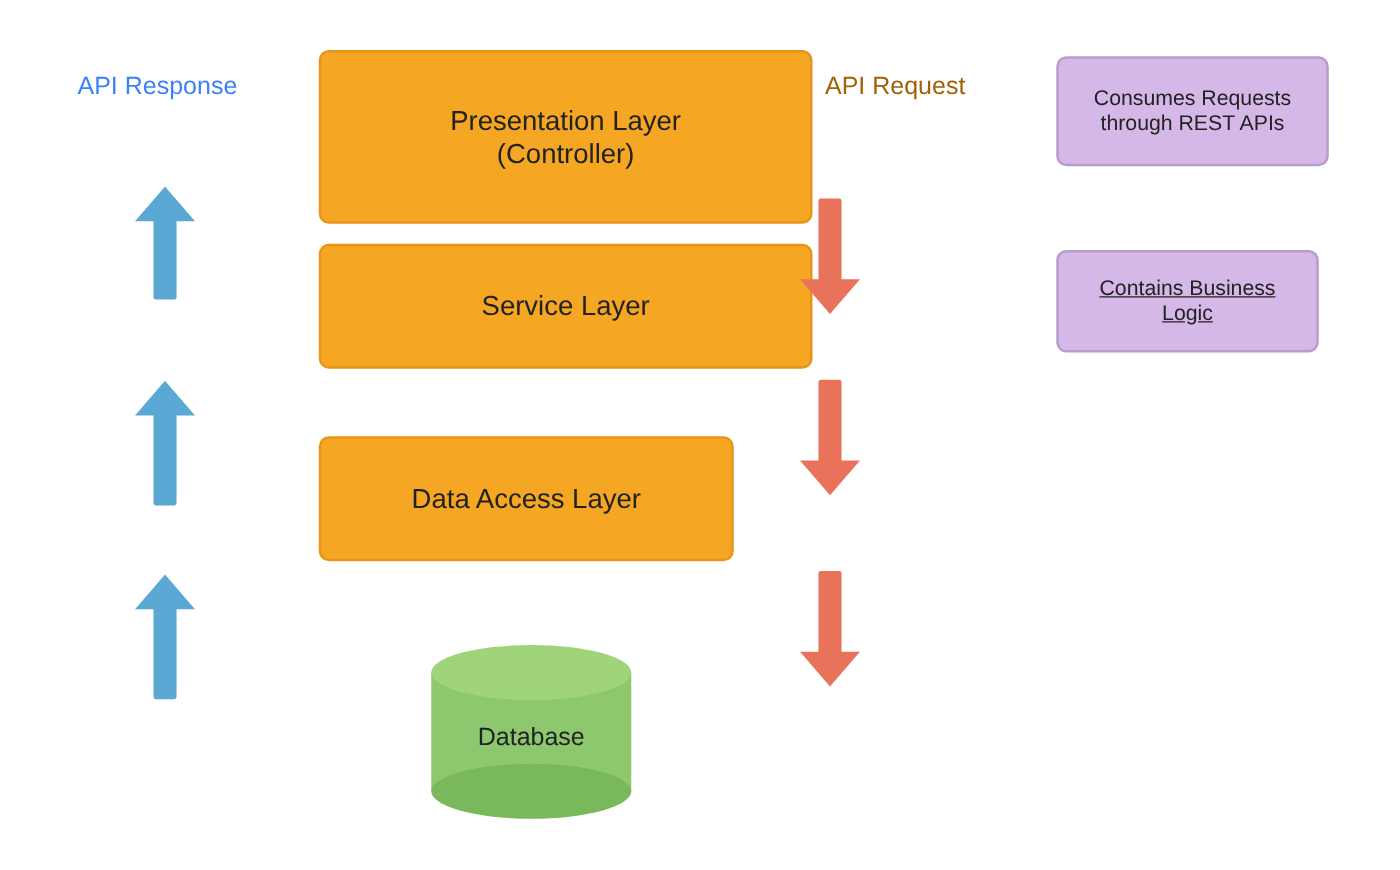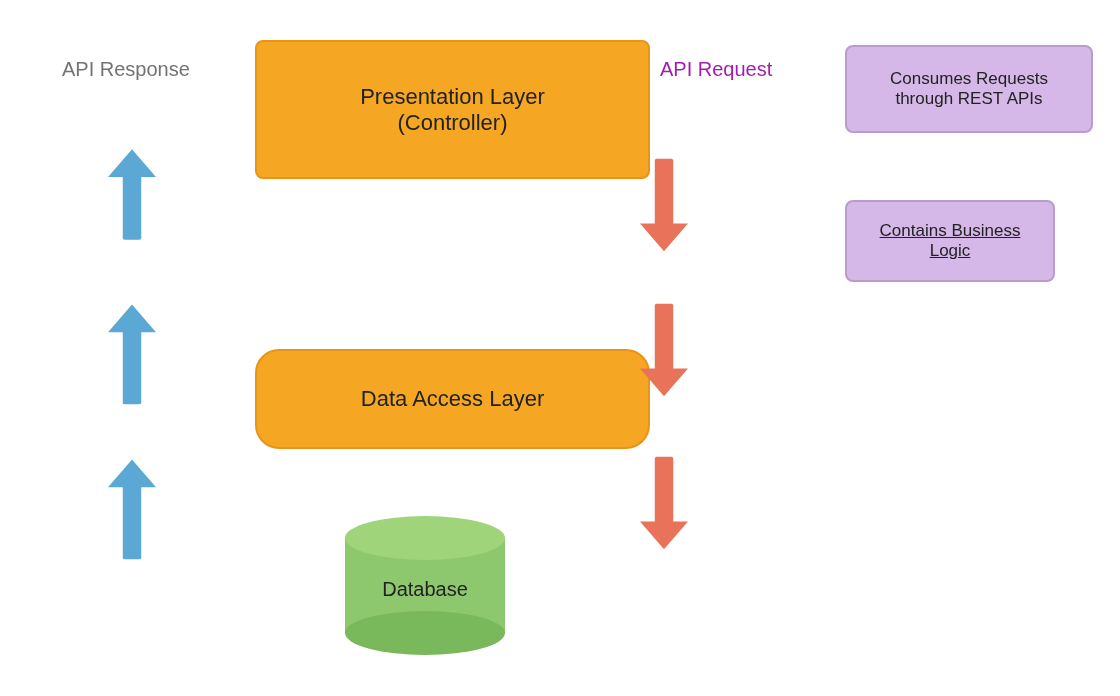--- a/index.html
+++ b/index.html
@@ -55,51 +55,54 @@
 
     
     .red-arrow-down {
       position: absolute;
       width: 48px;
     }
 
     
     .label-api-response {
       position: absolute;
-      color: #737373;
+      color: #3b82f6;
       font-size: 20px;
       font-weight: 500;
     }
 
     .label-api-request {
       position: absolute;
-      color: #a21caf;
+      color: #a16207;
       font-size: 20px;
       font-weight: 500;
     }
   </style>
 </head>
 <body>
 
 <div class="diagram-container">
 
   <div class="label-api-response" style="top: 58px; left: 62px;">API Response</div>
 
   <div class="label-api-request" style="top: 58px; left: 660px;">API Request</div>
 
   <div class="layer-box" style="top:40px; left:255px; width:395px; height:139px; font-size:22px;">
     <span>Presentation Layer<br>(Controller)</span>
   </div>
 
+  <div class="layer-box" style="top:195px; left:255px; width:395px; height:100px;">
+    <span>Service Layer</span>
+  </div>
 
-  <div class="layer-box" style="top:349px; left:255px; width:395px; height:100px;border-radius:24px;">
+  <div class="layer-box" style="top:349px; left:255px; width:332px; height:100px;">
     <span>Data Access Layer</span>
   </div>
 
-  <div class="annotation-box" style="top:45px; left:845px; width:248px; height:88px;">
+  <div class="annotation-box" style="top:45px; left:845px; width:218px; height:88px;">
     <span>Consumes Requests<br>through REST APIs</span>
   </div>
 
   <div class="annotation-box" style="top:200px; left:845px; width:210px; height:82px;text-decoration:underline;">
     <span>Contains Business<br>Logic</span>
   </div>
 
 
   <svg class="blue-arrow-up" style="position:absolute; top:455px; left:108px;" width="52" height="120" viewBox="0 0 52 120">
     <defs>

